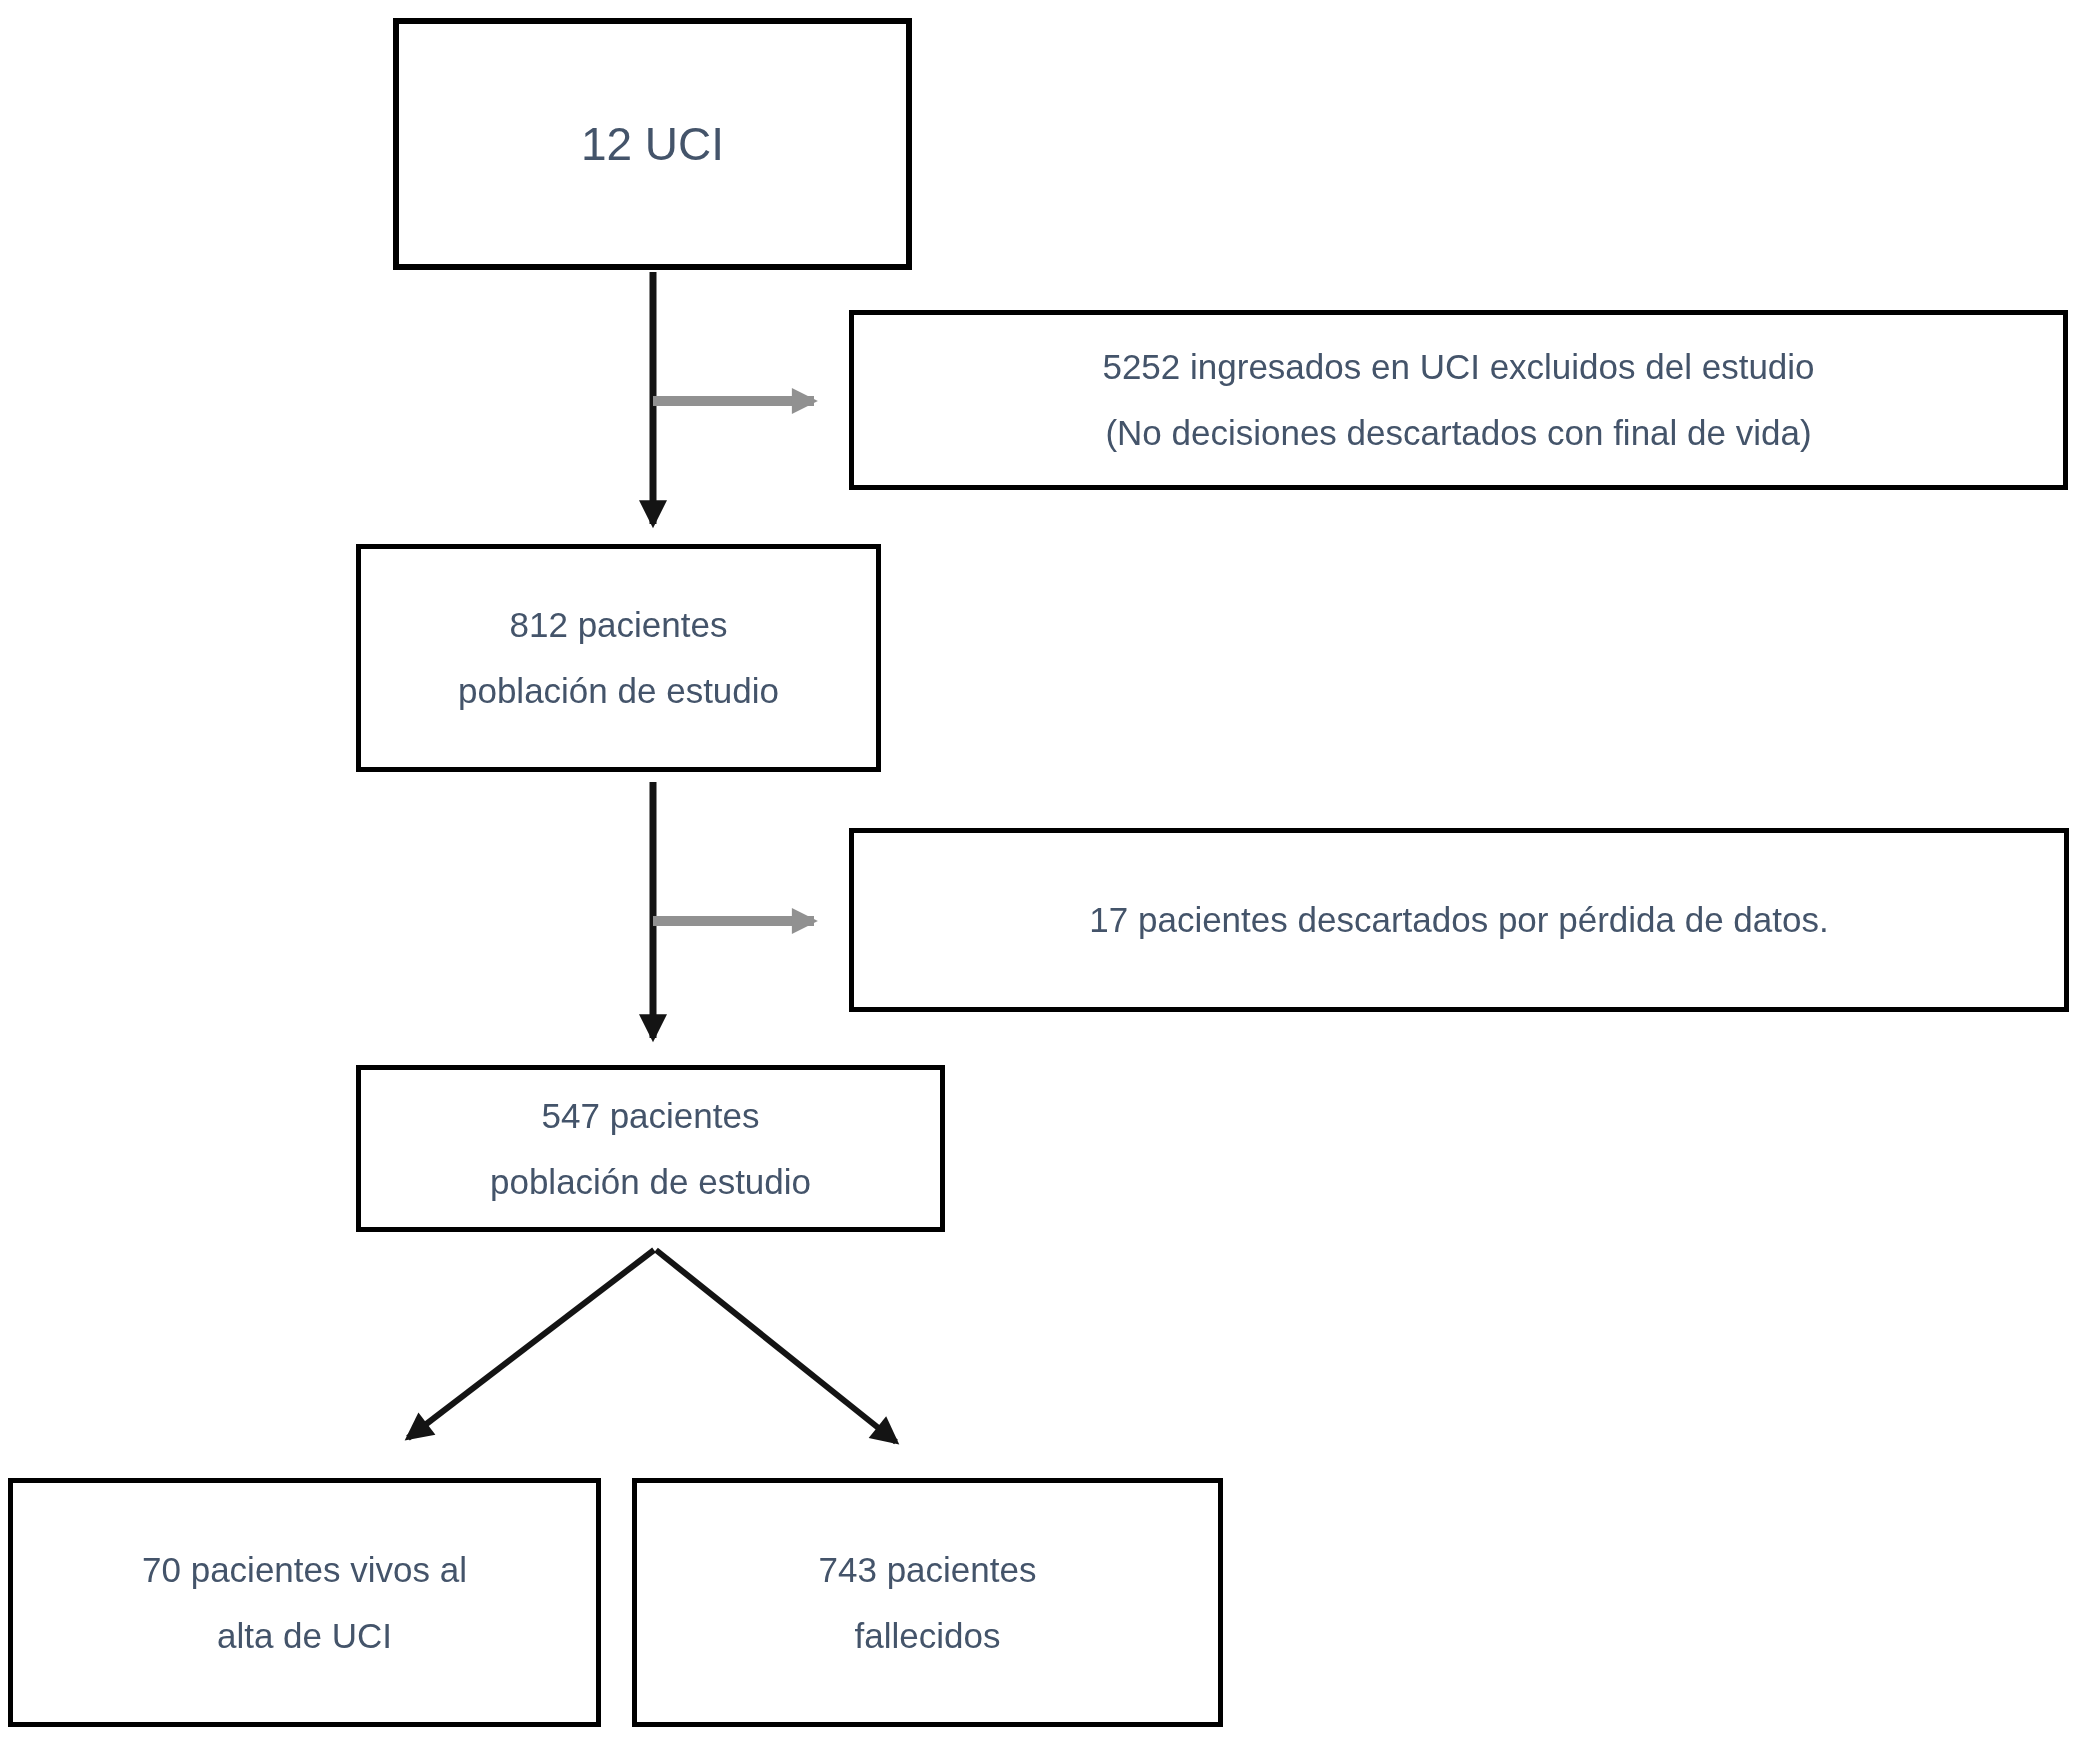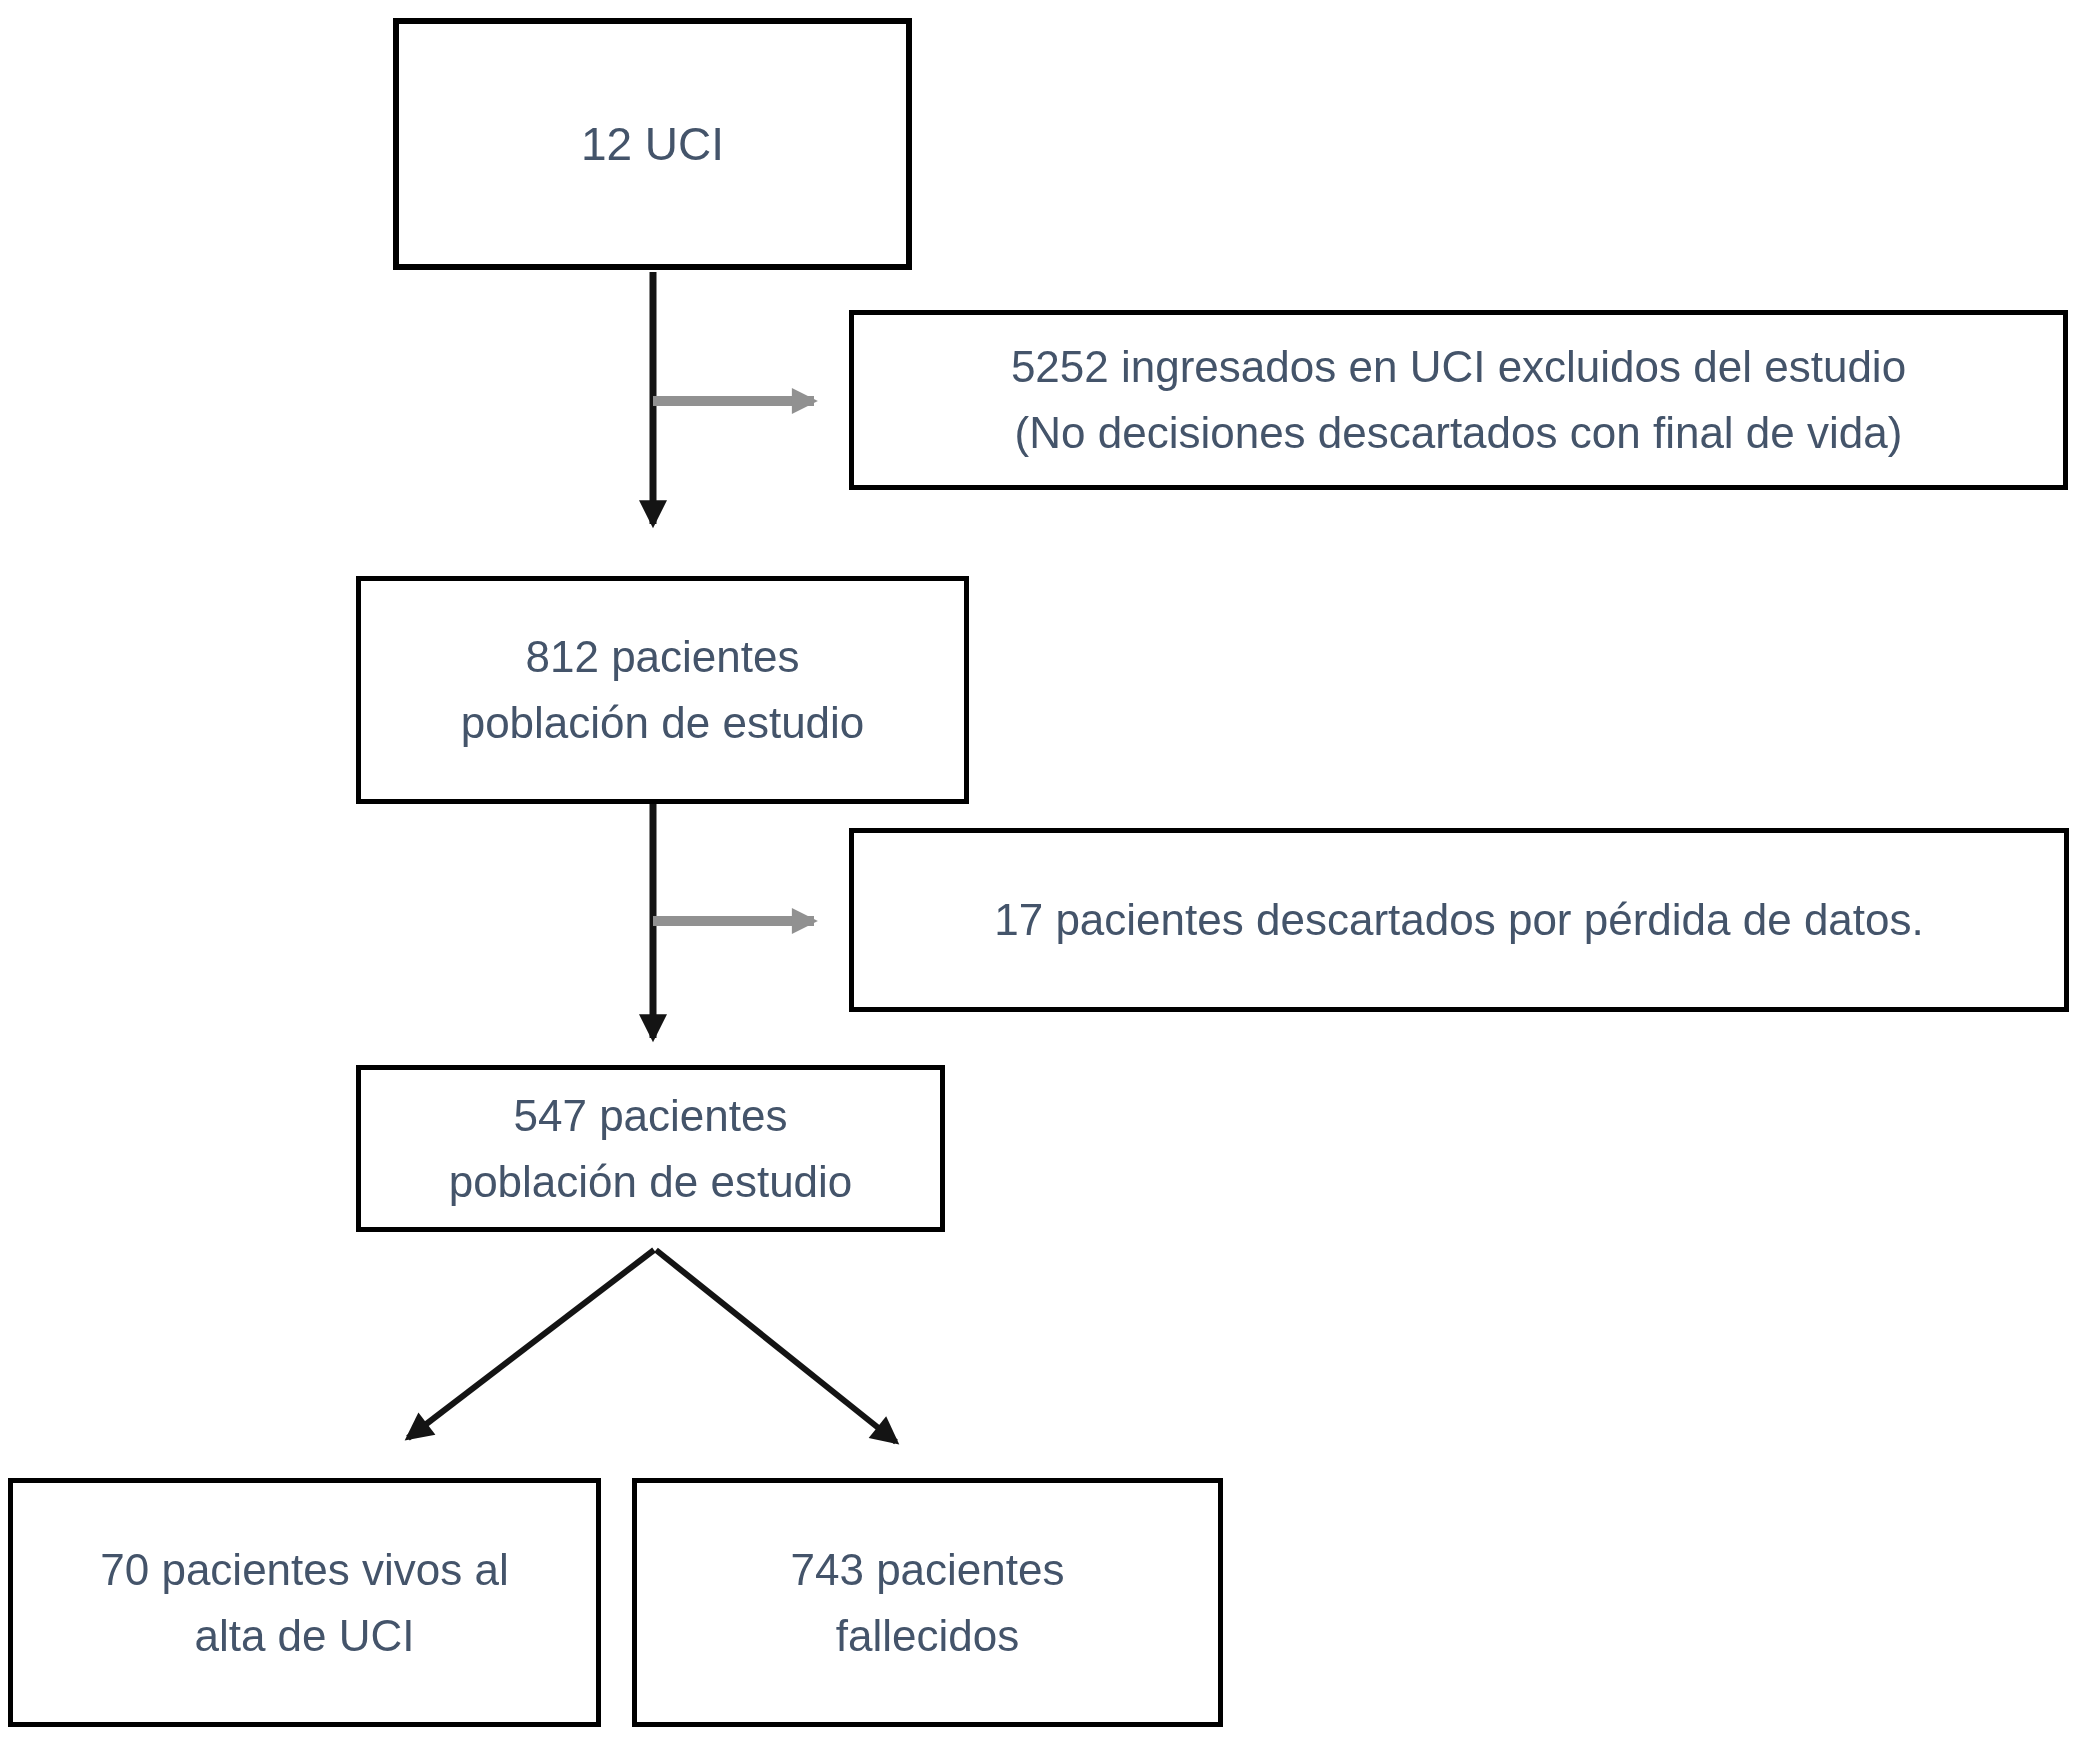--- a/index.html
+++ b/index.html
@@ -28,34 +28,34 @@
     position: absolute;
     background: #ffffff;
     border: 5px solid #000000;
     box-sizing: border-box;
     display: flex;
     flex-direction: column;
     align-items: center;
     justify-content: center;
     text-align: center;
     z-index: 1;
-    font-size: 44px;
+    font-size: 35px;
     line-height: 66px;
     color: #44546a;
   }
   .node .line { white-space: nowrap; }
 
   .node-uci {
     left: 393px; top: 18px; width: 519px; height: 252px;
     border-width: 6px;
     font-size: 46px;
     line-height: 72px;
   }
   .node-excluded  { left: 849px;  top: 310px;  width: 1219px; height: 180px; }
-  .node-pop812    { left: 356px;  top: 576px;  width: 613px;  height: 228px; }
+  .node-pop812    { left: 356px;  top: 544px;  width: 525px;  height: 228px; }
   .node-discarded { left: 849px;  top: 828px;  width: 1220px; height: 184px; }
   .node-pop795    { left: 356px;  top: 1065px; width: 589px;  height: 167px; }
   .node-alive     { left: 8px;    top: 1478px; width: 593px;  height: 249px; }
   .node-deceased  { left: 632px;  top: 1478px; width: 591px;  height: 249px; text-align: center; }
 </style>
 </head>
 <body>
 
 <div class="canvas">
 

